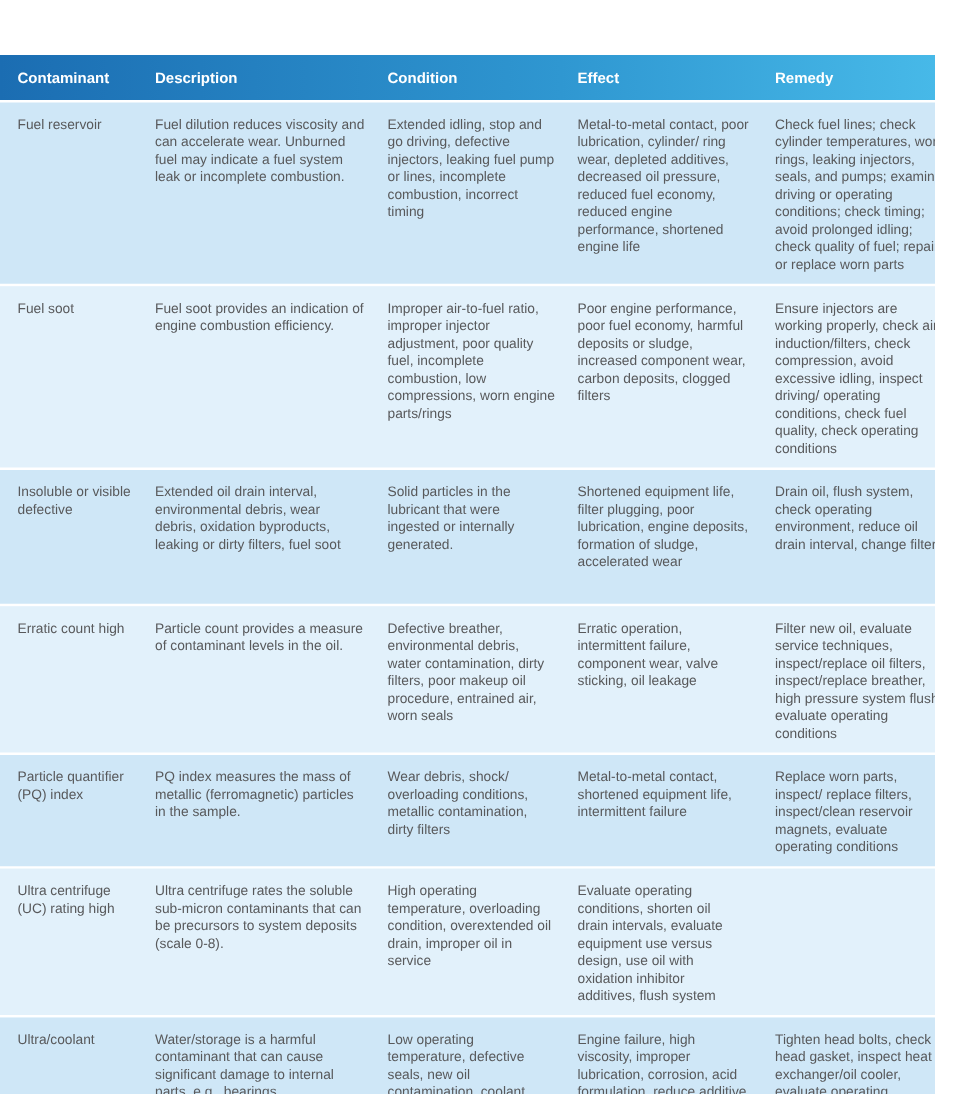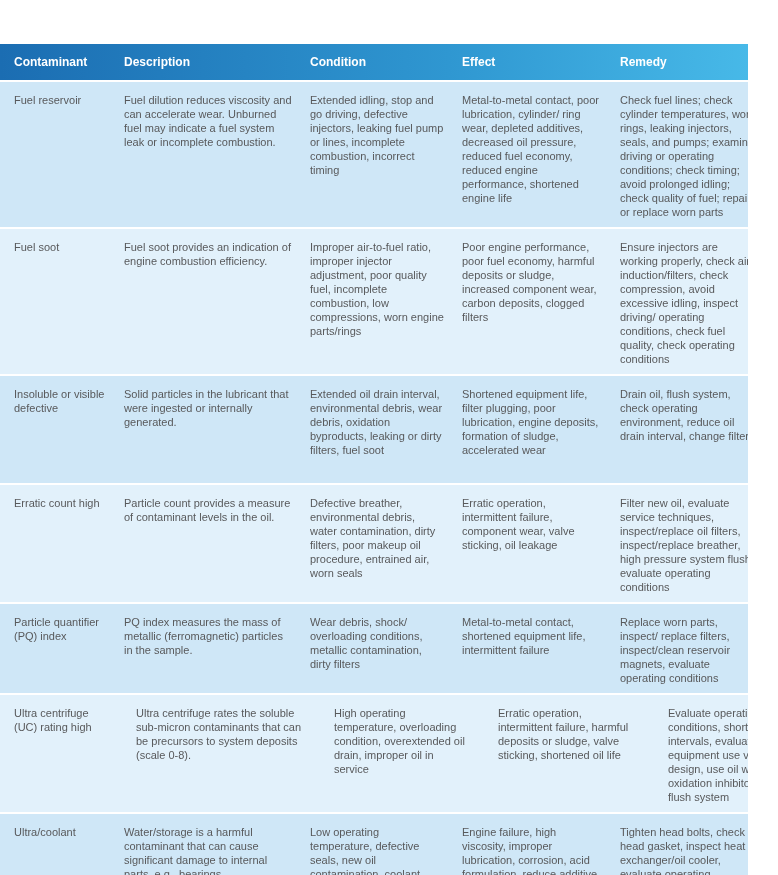--- a/index.html
+++ b/index.html
@@ -41,21 +41,21 @@
     color: #58595b;
     box-sizing: border-box;
   }
   .row-odd  { background: #cfe7f7; }
   .row-even { background: #e2f1fb; }
   .r1 { min-height: 145px; }
   .r2 { min-height: 138px; }
   .r3 { min-height: 109px; }
   .r4 { min-height: 117px; }
   .r5 { min-height: 77px;  }
-  .r6 { min-height: 117px; gap: 12px; }
+  .r6 { min-height: 117px; }
   .r7 { flex: 1 1 auto; border-bottom: 3px solid #b7dbf1; }
   .cell-remedy { padding-right: 20px; }
 </style>
 </head>
 <body>
 
 <div id="page">
 
   <div class="trow thead">
     <div class="cell">Contaminant</div>
@@ -76,22 +76,22 @@
   <div class="trow row-even r2">
     <div class="cell cell-contaminant">Fuel soot</div>
     <div class="cell cell-description">Fuel soot provides an indication of engine combustion efficiency.</div>
     <div class="cell cell-condition">Improper air-to-fuel ratio, improper injector adjustment, poor quality fuel, incomplete combustion, low compressions, worn engine parts/rings</div>
     <div class="cell cell-effect">Poor engine performance, poor fuel economy, harmful deposits or sludge, increased component wear, carbon deposits, clogged filters</div>
     <div class="cell cell-remedy">Ensure injectors are working properly, check air induction/filters, check compression, avoid excessive idling, inspect driving/ operating conditions, check fuel quality, check operating conditions</div>
   </div>
 
   <div class="trow row-odd r3">
     <div class="cell cell-contaminant">Insoluble or visible defective</div>
+    <div class="cell cell-condition">Extended oil drain interval, environmental debris, wear debris, oxidation byproducts, leaking or dirty filters, fuel soot</div>
     <div class="cell cell-description">Solid particles in the lubricant that were ingested or internally generated.</div>
-    <div class="cell cell-condition">Extended oil drain interval, environmental debris, wear debris, oxidation byproducts, leaking or dirty filters, fuel soot</div>
     <div class="cell cell-effect">Shortened equipment life, filter plugging, poor lubrication, engine deposits, formation of sludge, accelerated wear</div>
     <div class="cell cell-remedy">Drain oil, flush system, check operating environment, reduce oil drain interval, change filters</div>
   </div>
 
   <div class="trow row-even r4">
     <div class="cell cell-contaminant">Erratic count high</div>
     <div class="cell cell-description">Particle count provides a measure of contaminant levels in the oil.</div>
     <div class="cell cell-condition">Defective breather, environmental debris, water contamination, dirty filters, poor makeup oil procedure, entrained air, worn seals</div>
     <div class="cell cell-effect">Erratic operation, intermittent failure, component wear, valve sticking, oil leakage</div>
     <div class="cell cell-remedy">Filter new oil, evaluate service techniques, inspect/replace oil filters, inspect/replace breather, high pressure system flush, evaluate operating conditions</div>
@@ -102,21 +102,20 @@
     <div class="cell cell-description">PQ index measures the mass of metallic (ferromagnetic) particles in the sample.</div>
     <div class="cell cell-condition">Wear debris, shock/ overloading conditions, metallic contamination, dirty filters</div>
     <div class="cell cell-effect">Metal-to-metal contact, shortened equipment life, intermittent failure</div>
     <div class="cell cell-remedy">Replace worn parts, inspect/ replace filters, inspect/clean reservoir magnets, evaluate operating conditions</div>
   </div>
 
   <div class="trow row-even r6">
     <div class="cell cell-contaminant">Ultra centrifuge (UC) rating high</div>
     <div class="cell cell-description">Ultra centrifuge rates the soluble sub-micron contaminants that can be precursors to system deposits (scale 0-8).</div>
     <div class="cell cell-condition">High operating temperature, overloading condition, overextended oil drain, improper oil in service</div>
-    <div class="cell cell-effect">Erratic operation, intermittent failure, harmful deposits or sludge, valve sticking, shortened oil life</div>
     <div class="cell cell-remedy">Evaluate operating conditions, shorten oil drain intervals, evaluate equipment use versus design, use oil with oxidation inhibitor additives, flush system</div>
   </div>
 
   <div class="trow row-odd r7">
     <div class="cell cell-contaminant">Ultra/coolant</div>
     <div class="cell cell-description">Water/storage is a harmful contaminant that can cause significant damage to internal parts, e.g., bearings.</div>
     <div class="cell cell-condition">Low operating temperature, defective seals, new oil contamination, coolant leak, improper storage, condensation</div>
     <div class="cell cell-effect">Engine failure, high viscosity, improper lubrication, corrosion, acid formulation, reduce additive effectiveness</div>
     <div class="cell cell-remedy">Tighten head bolts, check head gasket, inspect heat exchanger/oil cooler, evaluate operating conditions, pressure check cooling system, check for external sources of contamination</div>
   </div>

